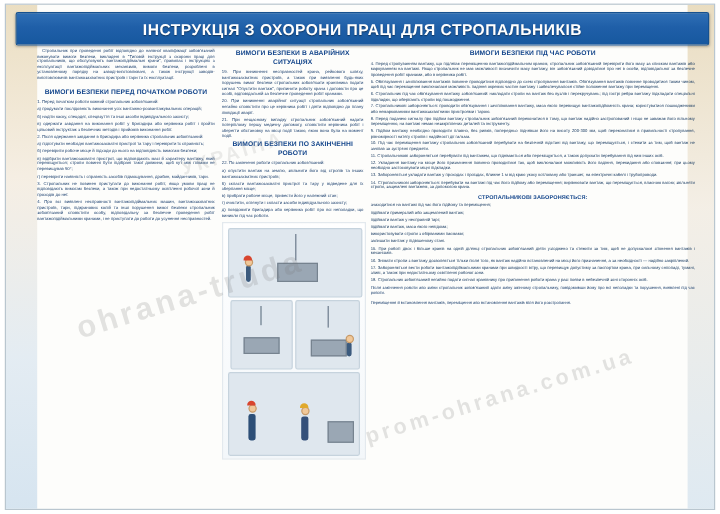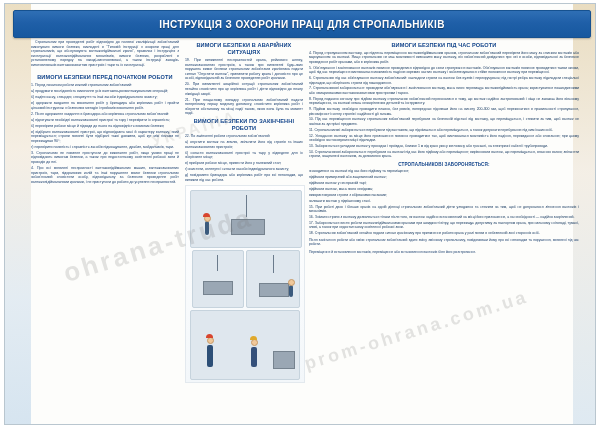--- a/index.html
+++ b/index.html
@@ -32,21 +32,21 @@
     position:absolute;left:8px;top:6px;width:576px;height:26px;
     background:linear-gradient(180deg,#2f6fb5 0%,#1f5fa8 45%,#17589f 100%);
     border:1px solid #16518f;
     border-radius:2px;
     display:flex;align-items:center;justify-content:center;
     box-shadow:0 1px 2px rgba(0,0,0,.25);
     overflow:hidden;
   }
   .title-bar .ttl{
     color:#ffffff;
-    font-size:10px;
+    font-size:13px;
     font-weight:bold;
     letter-spacing:.4px;
     white-space:nowrap;
     text-shadow:0 1px 1px rgba(0,0,0,.45);
   }
   .cols{
     position:absolute;left:26px;top:36px;width:548px;height:386px;
     display:flex;
     gap:6px;
   }

